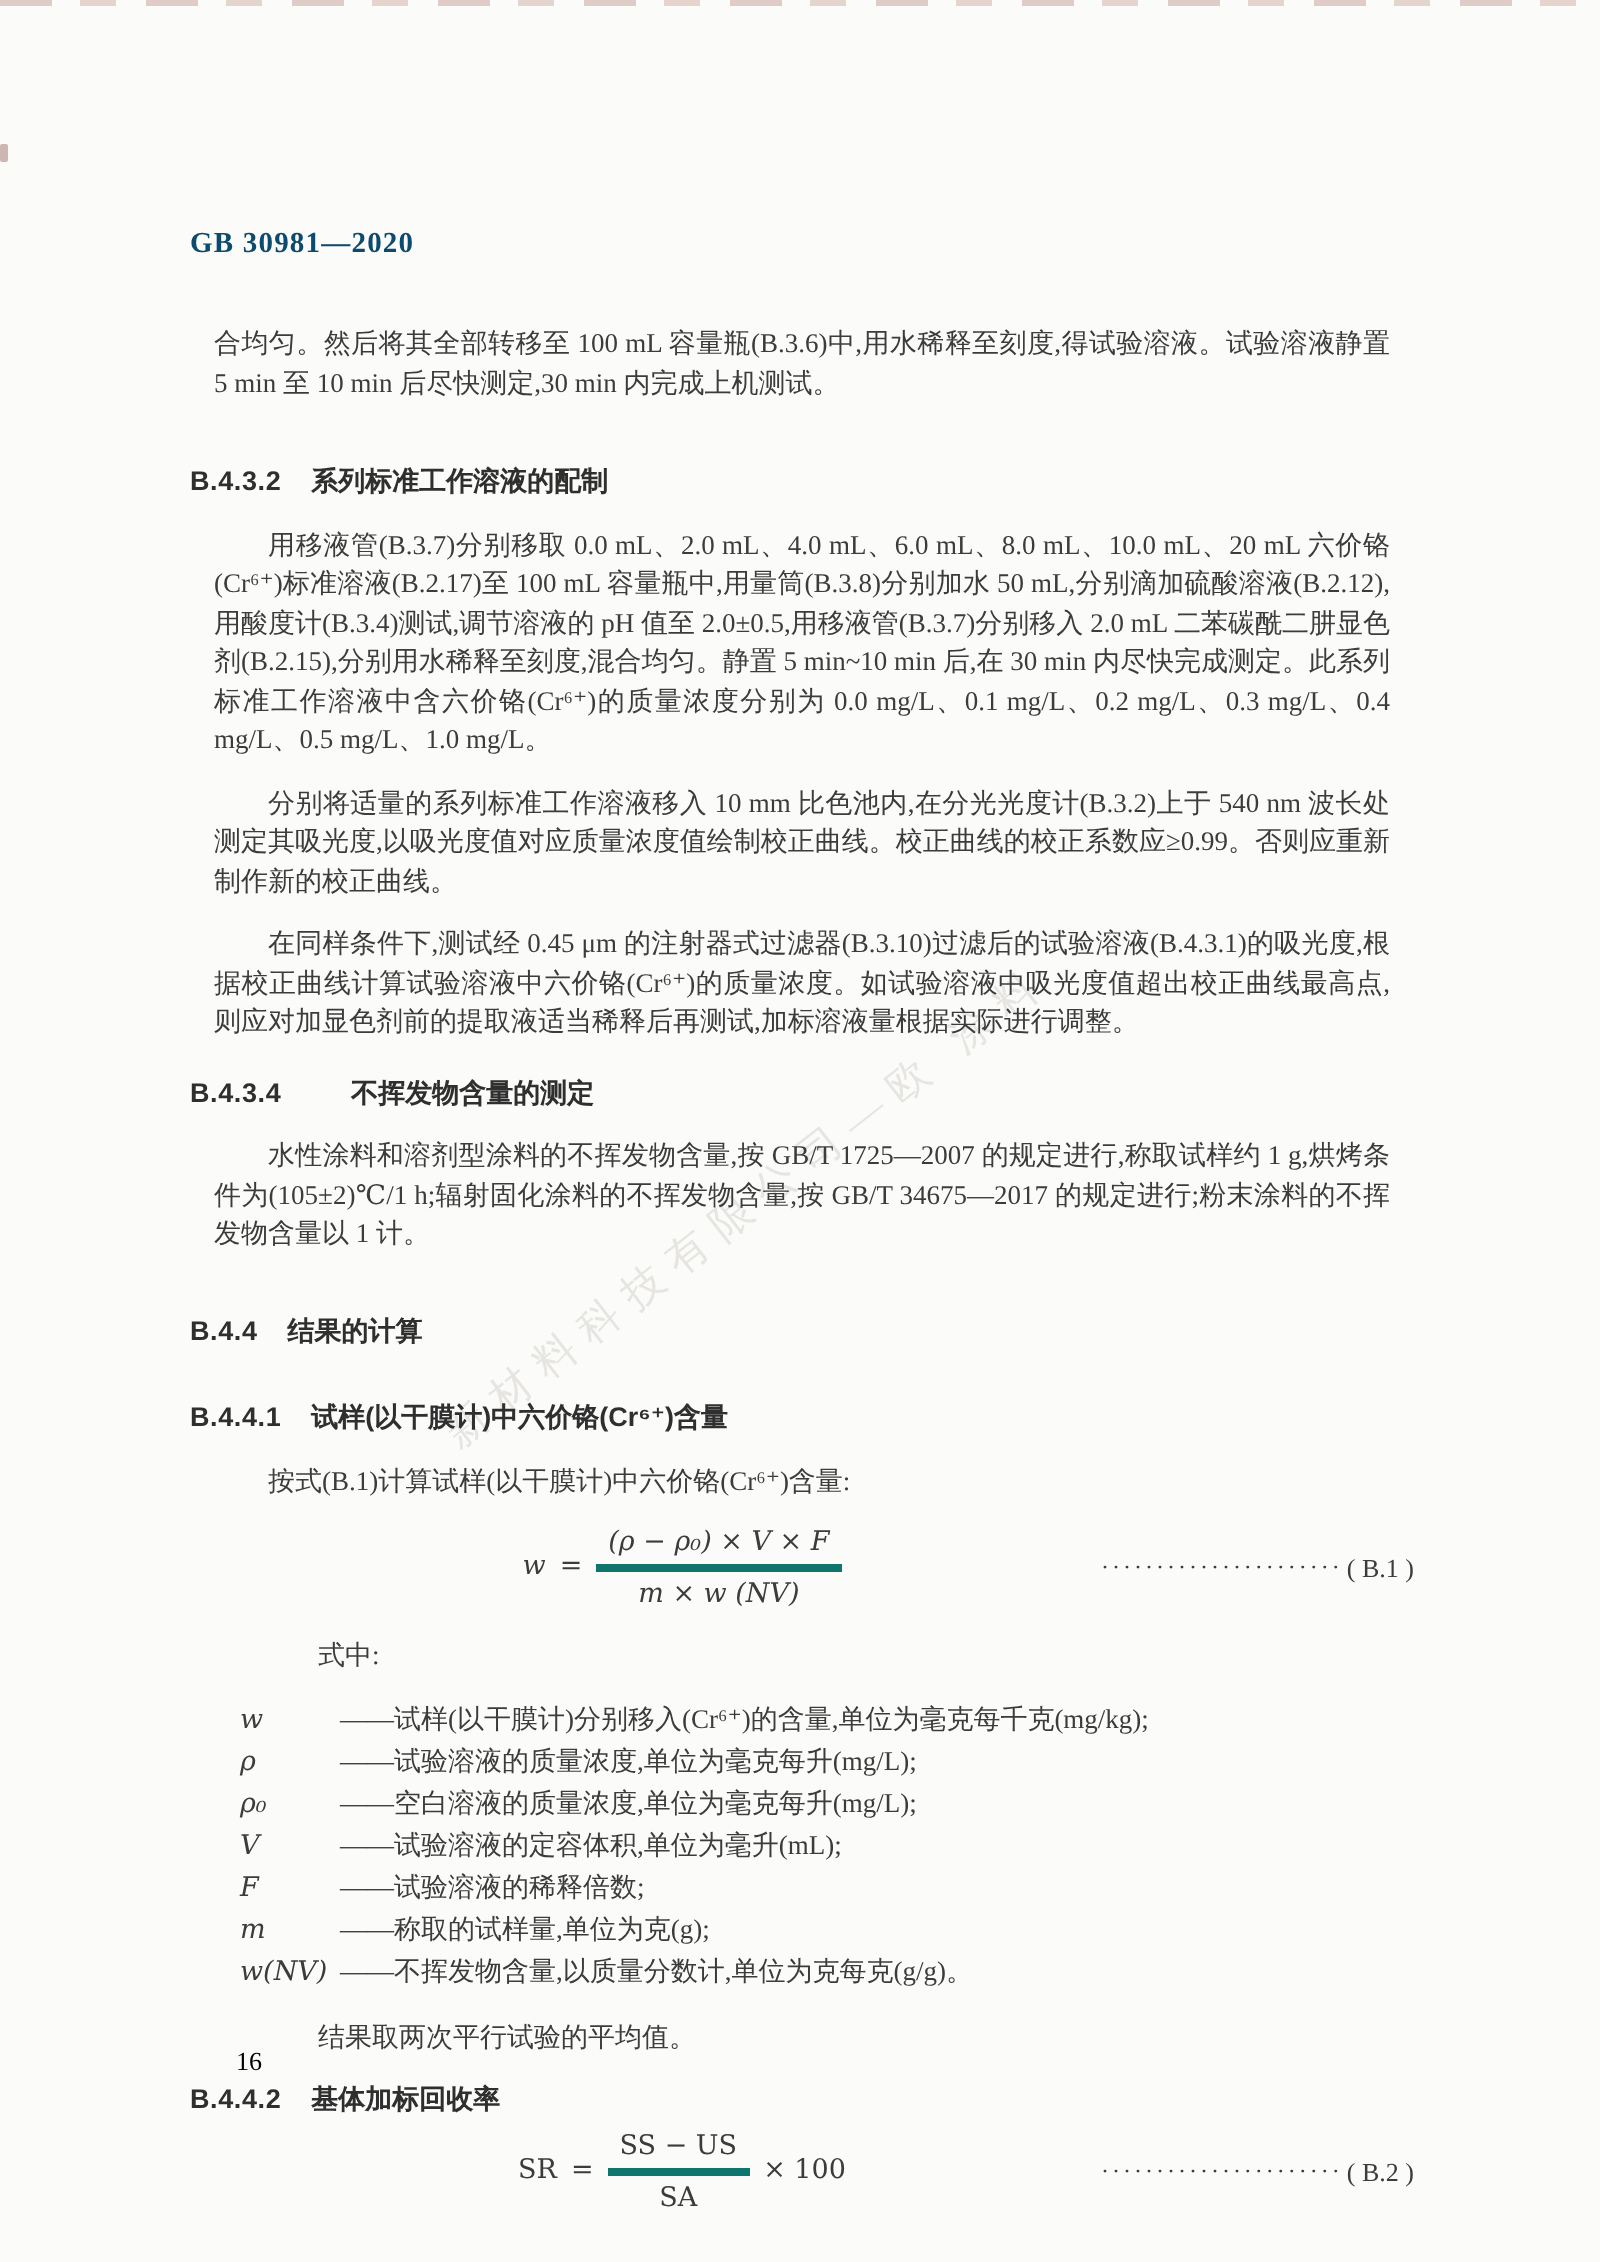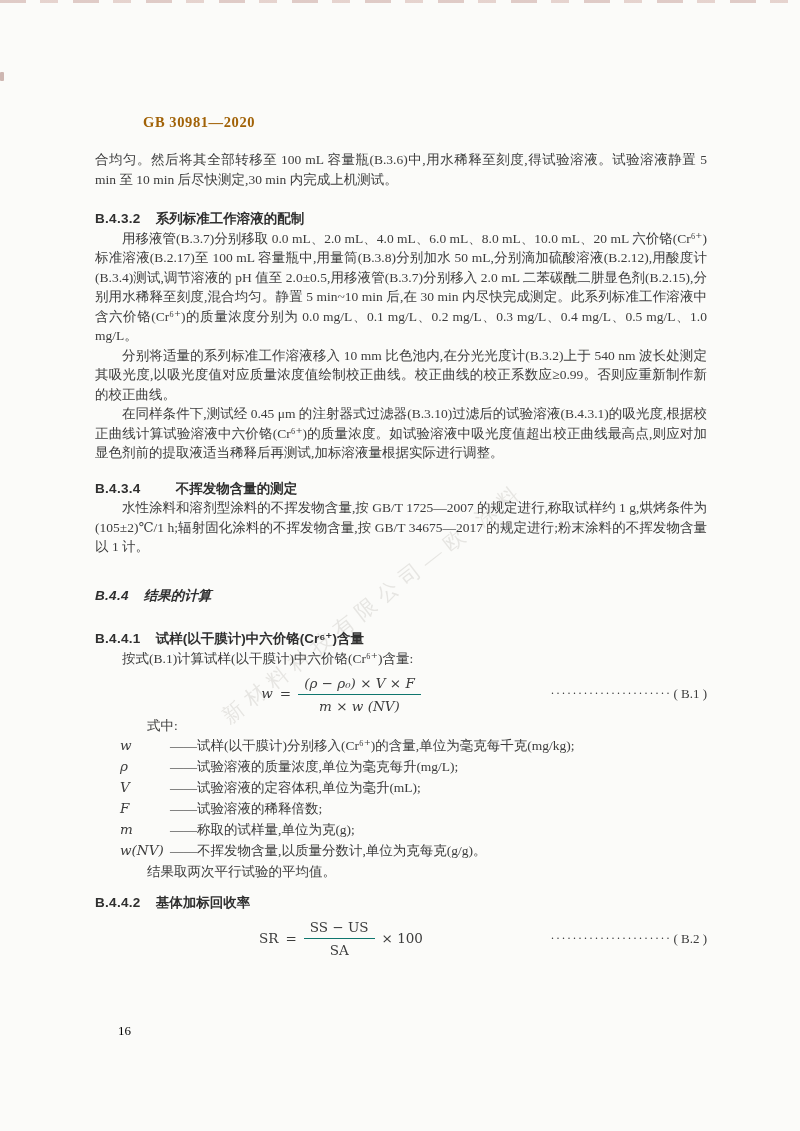--- a/index.html
+++ b/index.html
@@ -13,55 +13,55 @@
     position:absolute;top:0;left:0;width:800px;height:3px;
     background:repeating-linear-gradient(90deg,#c9a49e 0 26px,transparent 26px 40px,#d4b3ac 40px 58px,transparent 58px 73px);
     opacity:.55;
   }
   .scan-left-mark{
     position:absolute;left:0;top:72px;width:4px;height:9px;
     background:#b08a82;opacity:.6;border-radius:1px;
   }
   .doc-header{
     position:absolute;left:95px;top:114px;
-    font-size:14.5px;font-weight:bold;letter-spacing:.6px;color:#a16207;margin-left:48px;
+    font-size:14.5px;font-weight:bold;letter-spacing:.6px;color:#0c4a6e;
   }
   .watermark{
     position:absolute;left:225px;top:705px;width:560px;
     transform:rotate(-38deg);transform-origin:left center;
     font-size:21px;letter-spacing:7px;color:#8a857c;opacity:.18;
     white-space:nowrap;pointer-events:none;
   }
   .content{
     position:absolute;left:95px;top:150px;width:612px;
     font-size:13.5px;line-height:19.5px;text-align:justify;
   }
-  .content p{margin:0;text-indent:2em;}
+  .content p{margin:12px;text-indent:2em;}
   .content p.noindent{text-indent:0;}
   .heading{
     font-family:"Liberation Sans","DejaVu Sans",sans-serif;
     font-weight:bold;font-size:13.5px;color:#2f2f2f;
     display:flex;align-items:baseline;text-indent:0;
   }
   .heading .hnum{margin-right:15px;letter-spacing:.3px;}
-  .mt18{margin-top:20px;}.mt16{margin-top:16px;gap:20px;}.mt13{margin-top:29px;font-style:italic;}
+  .mt18{margin-top:30px;}.mt16{margin-top:16px;gap:20px;}.mt13{margin-top:29px;}
   .mt12{margin-top:12px;}.mt10{margin-top:24px;}.mt8{margin-top:8px;}
   .mt5{margin-top:5px;}.mt4{margin-top:4px;}.mt2{margin-top:2px;}
   .formula-row{
     position:relative;height:44px;display:flex;align-items:center;
     justify-content:center;text-indent:0;
   }
   .formula{
     display:flex;align-items:center;gap:7px;
     font-family:"DejaVu Serif","Liberation Serif",serif;font-size:13.5px;
     transform:translateX(-60px);
   }
   .var{font-style:italic;}
   .frac{display:inline-flex;flex-direction:column;text-align:center;line-height:18px;}
-  .frac .fnum{border-bottom:1px solid #0f766e;padding:0 6px 2px;}
+  .frac .fnum{border-bottom:4px solid #0f766e;padding:0 6px 2px;}
   .frac .fden{padding-top:2px;}
   .leader-label{
     position:absolute;right:0;top:50%;transform:translateY(-50%);
     white-space:nowrap;display:flex;align-items:center;
   }
   .leader{font-size:12px;letter-spacing:1.5px;color:#3c3c3c;}
   .flabel{font-size:13px;margin-left:2px;}
   .symbols{margin-top:0;}
   .symbol-row{display:flex;padding-left:25px;height:21px;align-items:baseline;}
   .symbol-row .sym{
@@ -134,20 +134,24 @@
   <div class="symbols">
     <div class="symbol-row">
       <span class="sym">w</span>
       <span class="def">——试样(以干膜计)分别移入(Cr⁶⁺)的含量,单位为毫克每千克(mg/kg);</span>
     </div>
     <div class="symbol-row">
       <span class="sym">ρ</span>
       <span class="def">——试验溶液的质量浓度,单位为毫克每升(mg/L);</span>
     </div>
     <div class="symbol-row">
+      <span class="sym">ρ₀</span>
+      <span class="def">——空白溶液的质量浓度,单位为毫克每升(mg/L);</span>
+    </div>
+    <div class="symbol-row">
       <span class="sym">V</span>
       <span class="def">——试验溶液的定容体积,单位为毫升(mL);</span>
     </div>
     <div class="symbol-row">
       <span class="sym">F</span>
       <span class="def">——试验溶液的稀释倍数;</span>
     </div>
     <div class="symbol-row">
       <span class="sym">m</span>
       <span class="def">——称取的试样量,单位为克(g);</span>

